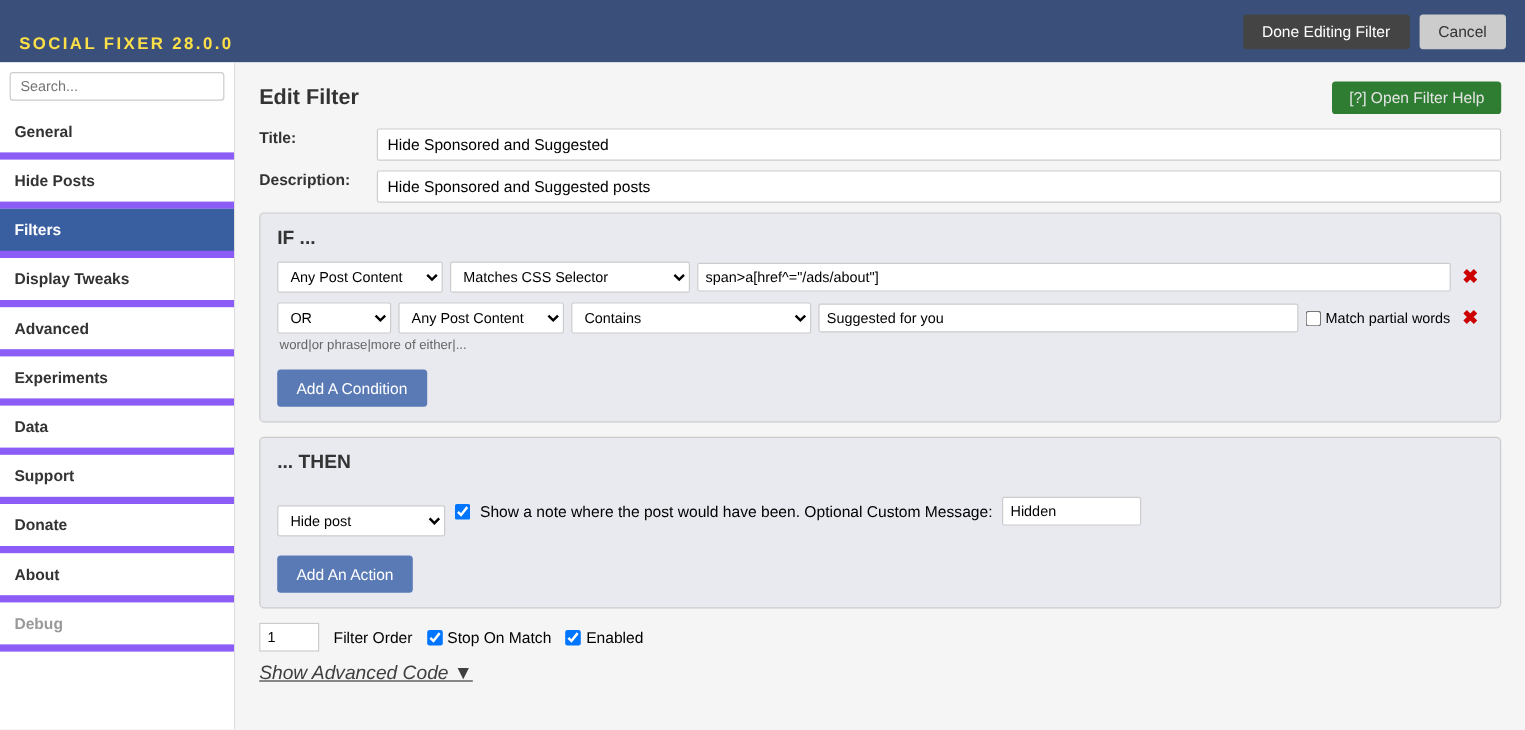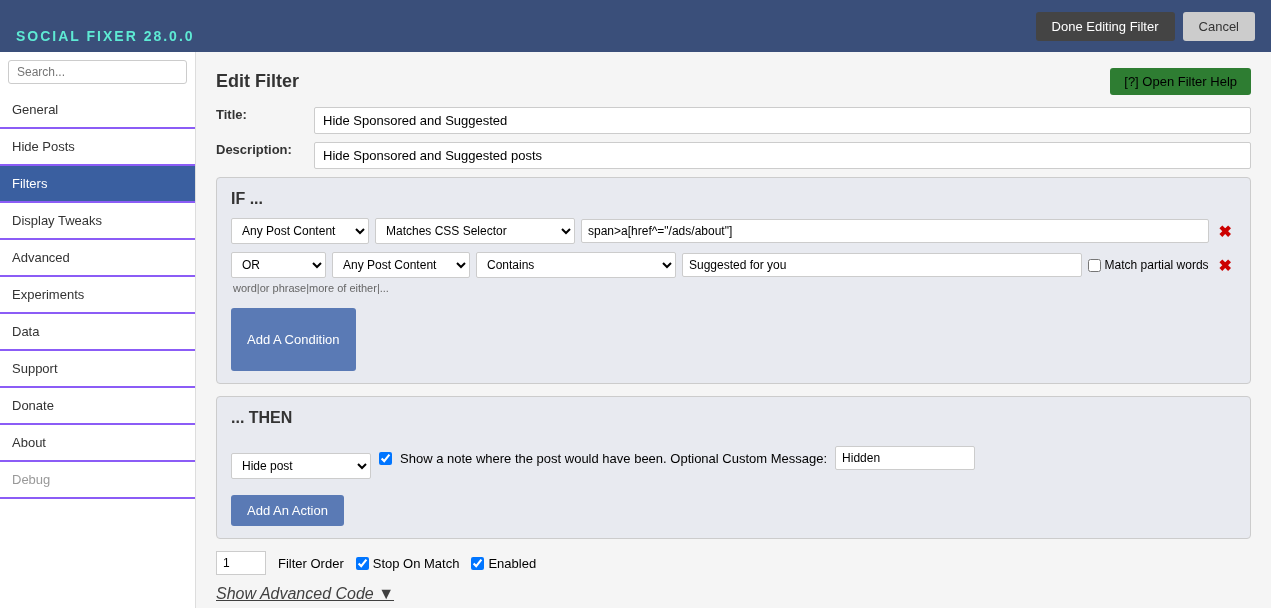--- a/index.html
+++ b/index.html
@@ -12,21 +12,21 @@
       padding: 0 16px;
       height: 52px;
       display: flex;
       align-items: center;
       justify-content: space-between;
     }
     .header-title {
       font-size: 14px;
       font-weight: bold;
       letter-spacing: 2px;
-      color: #5eead4;
+      color: #fde047;
       margin-top: 19px;
     }
     .header-buttons { display: flex; gap: 8px; }
     .btn-done {
       background: #444;
       color: white;
       border: none;
       padding: 7px 16px;
       font-size: 13px;
       cursor: pointer;
@@ -63,21 +63,22 @@
       padding: 4px 8px;
       border: 1px solid #ccc;
       border-radius: 3px;
       font-size: 12px;
     }
     .sidebar-item {
       padding: 10px 12px;
       cursor: pointer;
       color: #333;
       font-size: 13px;
-      border-bottom: 2px solid #8b5cf6;
+      border-bottom: 6px solid #8b5cf6;
+      font-weight: bold;
     }
     .sidebar-item.active {
       background: #3a5fa0;
       color: white;
     }
     .sidebar-item.muted { color: #999; }
 
     
     .main {
       flex: 1;
@@ -93,21 +94,21 @@
       align-items: center;
       margin-bottom: 12px;
     }
     .edit-filter-title {
       font-size: 18px;
       font-weight: bold;
       color: #333;
     }
     .btn-filter-help {
       background: #2e7d32;
-      color: #000000;
+      color: #e5e5e5;
       border: none;
       padding: 6px 14px;
       font-size: 13px;
       cursor: pointer;
       border-radius: 3px;
     }
 
     .field-row {
       display: flex;
       align-items: flex-start;
@@ -183,21 +184,21 @@
       align-items: center;
       gap: 4px;
       white-space: nowrap;
       font-size: 12px;
     }
 
     .btn-add-condition {
       background: #5a7ab5;
       color: white;
       border: none;
-      padding: 24px 16px;
+      padding: 8px 16px;
       font-size: 13px;
       cursor: pointer;
       border-radius: 3px;
       margin-top: 6px;
     }
     .btn-add-action {
       background: #5a7ab5;
       color: white;
       border: none;
       padding: 8px 16px;
@@ -355,21 +356,21 @@
 
     <div class="section-box">
       <div class="section-heading">... THEN</div>
 
       <div class="then-row">
         <select style="width:140px;margin-top:16px;">
           <option>Hide post</option>
         </select>
         <input type="checkbox" id="show-note-cb" checked="" style="">
         <label for="show-note-cb" style="font-size:13px;">Show a note where the post would have been. Optional Custom Message:</label>
-        <input type="text" value="Hidden" style="width: 140px;">
+        <input type="text" value="Hidden" style="width: 116px;">
       </div>
 
       <button class="btn-add-action">Add An Action</button>
     </div>
 
     <div class="footer-row">
       <input type="text" value="1" style="width: 50px; padding: 4px 6px; border: 1px solid rgb(204, 204, 204); font-size: 12px;">
       <span style="font-size:13px;">Filter Order</span>
       <label style="display:flex;align-items:center;gap:4px;font-size:13px;">
         <input type="checkbox" checked="" style="">

